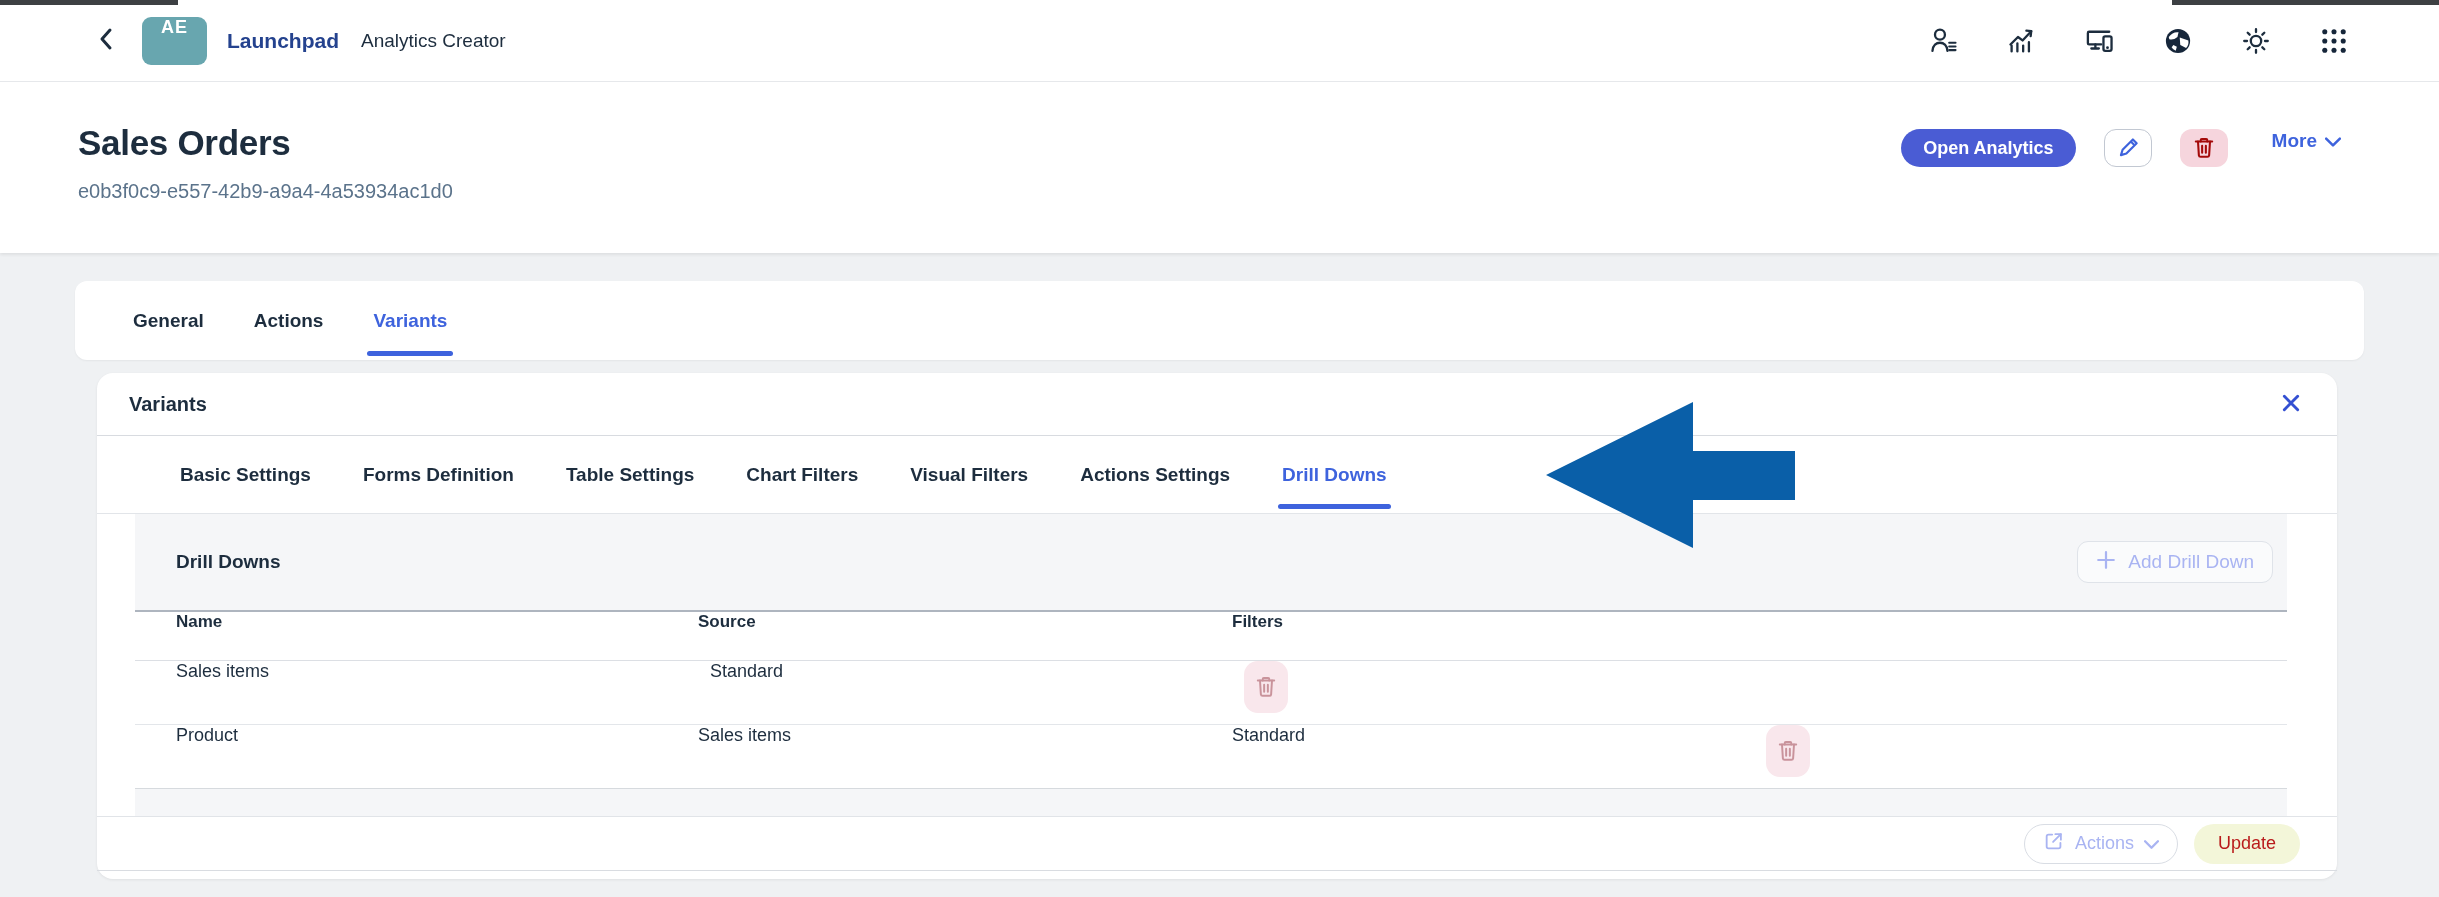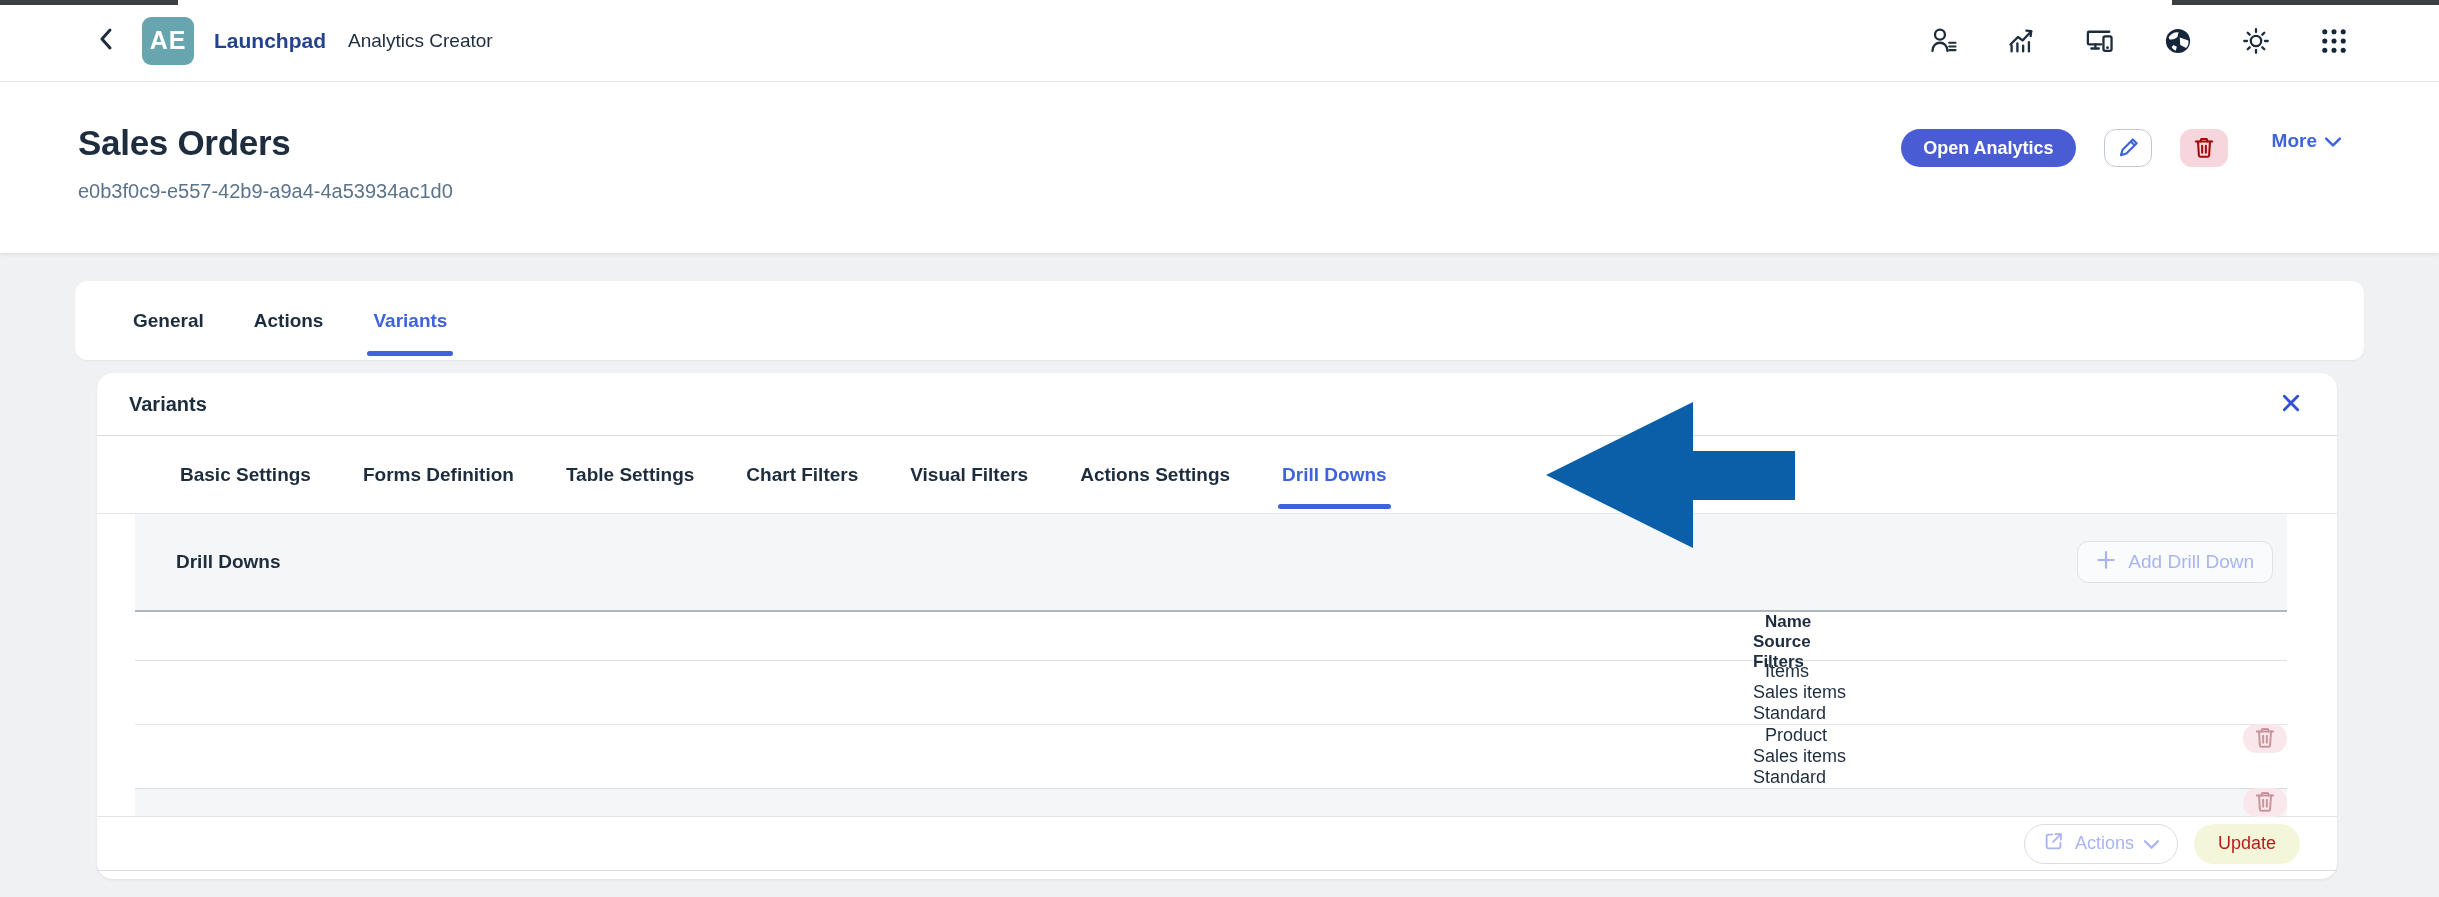--- a/index.html
+++ b/index.html
@@ -9,22 +9,22 @@
   
   .strip{position:absolute;top:0;height:5px;background:#3d4043;}
   .strip-l{left:0;width:178px;}
   .strip-r{left:2172px;width:267px;}
 
   
   .topbar{height:82px;background:#fff;border-bottom:1px solid #e6e8eb;
           display:flex;align-items:center;justify-content:space-between;padding:0 88px 0 92px;box-sizing:border-box;}
   .topbar-left{display:flex;align-items:center;gap:20px;}
   .back-btn{background:none;border:none;cursor:pointer;display:flex;align-items:center;padding:4px;}
-  .logo{width:52px;height:48px;border-radius:9px;background:#68a6af;color:#fff;
-        display:flex;align-items:center;justify-content:center;font-size:25px;font-weight:bold;letter-spacing:1px;}
+  .logo{width:65px;height:48px;border-radius:9px;background:#68a6af;color:#fff;
+        display:flex;align-items:flex-start;justify-content:center;font-size:18px;font-weight:bold;letter-spacing:1px;}
   .app-title{font-size:21px;font-weight:bold;color:#24428e;}
   .app-subtitle{font-size:19px;color:#1d2d3e;margin-left:2px;}
   .topbar-right{display:flex;align-items:center;gap:44px;}
   .shell-icon{background:none;border:none;cursor:pointer;padding:2px;display:flex;align-items:center;}
 
   
   .page-header{background:#fff;height:171px;box-sizing:border-box;padding:24px 92px 0 78px;
                box-shadow:0 2px 3px rgba(0,0,0,.07);position:relative;}
   .breadcrumb{font-size:19px;}
   .breadcrumb a{color:#3e63dd;text-decoration:none;cursor:pointer;}
@@ -61,21 +61,21 @@
   .itab.active{color:#3e63dd;}
   .itab.active::after{content:"";position:absolute;left:-4px;right:-4px;bottom:4px;height:5px;border-radius:3px;background:#3e63dd;}
 
   .inner-body{margin:0 50px 0 38px;background:#f5f6f8;padding-bottom:27px;}
   .section-toolbar{height:96px;display:flex;align-items:center;justify-content:space-between;padding:0 14px 0 41px;}
   .section-title{font-size:19px;font-weight:bold;}
   .add-btn{height:42px;display:flex;align-items:center;gap:12px;padding:0 18px;border-radius:11px;
            border:1px solid #dfe3e9;background:#fafbfc;color:#a9b4f2;font-size:19px;cursor:default;font-family:inherit;}
 
   .dtable{background:#fff;}
-  .trow{display:flex;align-items:flex-end;padding-left:41px;box-sizing:border-box;flex-direction:column;}
+  .trow{display:flex;align-items:flex-start;padding-left:41px;box-sizing:border-box;}
   .trow-head{height:51px;border-top:2px solid #aeb5bf;border-bottom:1px solid #dcdfe4;font-size:17px;font-weight:bold;}
   .trow-data{height:64px;border-bottom:1px solid #e3e6ea;font-size:18px;}
   .trow-data:last-child{border-bottom:1px solid #d6dade;}
   .col-name{width:522px;}
   .col-source{width:534px;}
   .col-variant{width:534px;}
   .row-del{width:44px;height:52px;border:none;border-radius:14px;background:#f9e7ec;color:#c9939b;
            display:flex;align-items:center;justify-content:center;cursor:pointer;}
 
   .card-footer{height:53px;border-top:1px solid #e1e4e8;border-bottom:1px solid #d9dce1;
@@ -254,21 +254,20 @@
       </div>
 
       <div class="dtable">
         <div class="trow trow-head">
           <div class="col-name">Name</div>
           <div class="col-source">Source</div>
           <div class="col-variant">Filters</div>
         </div>
 
         <div class="trow trow-data">
-          <div class="col-name">Items</div>
           <div class="col-source">Sales items</div>
           <div class="col-variant">Standard</div>
           <button class="row-del">
             <span>
               <svg width="24" height="24" viewBox="0 0 22 22">
                   <g fill="none" stroke="#c9939b" stroke-width="1.8" stroke-linecap="round" stroke-linejoin="round">
                 <path d="M3.5,6 h15"></path>
                     <path d="M8,6 V4.6 a1,1 0 0 1 1-1 h4 a1,1 0 0 1 1,1 V6"></path>
                 <path d="M5.5,6 l0.8,12.6 a1.6,1.6 0 0 0 1.6,1.4 h6.2 a1.6,1.6 0 0 0 1.6-1.4 L16.5,6"></path>
                 <path d="M9.3,9.8 v6.4 M12.7,9.8 v6.4"></path>

